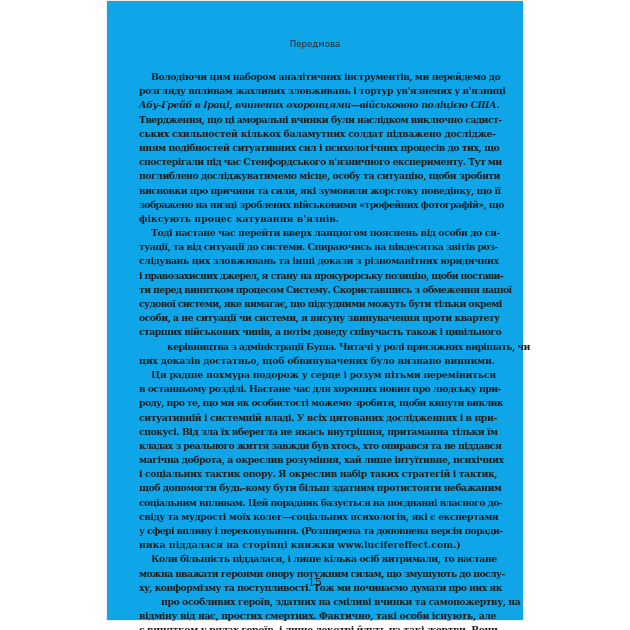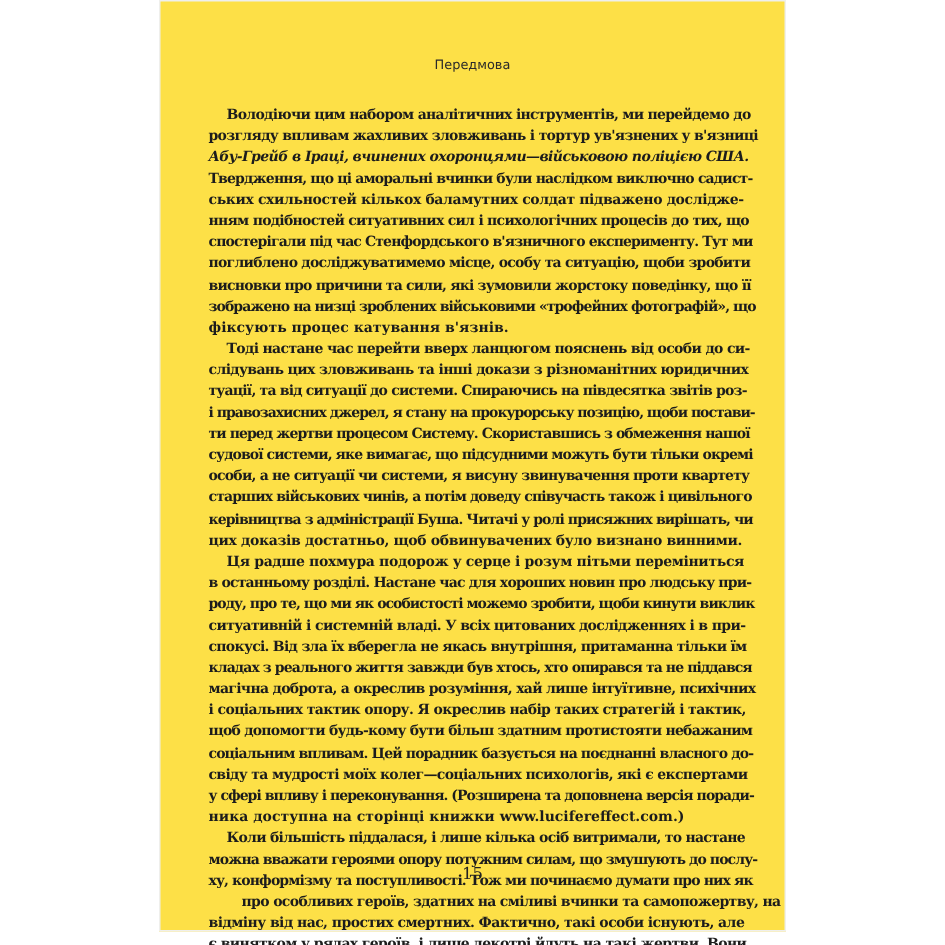--- a/index.html
+++ b/index.html
@@ -1,19 +1,19 @@
 <!DOCTYPE html>
 <html><head>
 <meta charset="utf-8">
 <style>
   html, body { margin:0; padding:0; }
   body { width:630px; height:630px; background:#ffffff; position:relative; overflow:hidden; }
   .page {
     position:absolute; left:106px; top:0; width:418px; height:621px;
-    background:#fde047;
+    background:#0ea5e9;
     box-shadow: 0 0 0 1px #efefec inset;
   }
   .running-head {
     position:absolute; left:0; right:0; top:39px; text-align:center;
     font-family:"DejaVu Sans", sans-serif; font-size:8.6px; color:#2a2a2a;
   }
   .body-text {
     position:absolute; left:33px; top:70px; width:352px;
     font-family:"DejaVu Serif", serif; font-size:9.35px; line-height:14.2px;
     color:#1c1c1c; font-weight:600;
@@ -41,44 +41,44 @@
       <span class="line" style="letter-spacing: -0.26px;">ських схильностей кількох баламутних солдат підважено дослідже-</span>
       <span class="line" style="letter-spacing: -0.5px;">нням подібностей ситуативних сил і психологічних процесів до тих, що</span>
       <span class="line" style="letter-spacing: -0.58px;">спостерігали під час Стенфордського в'язничного експерименту. Тут ми</span>
       <span class="line" style="letter-spacing: -0.5px;">поглиблено досліджуватимемо місце, особу та ситуацію, щоби зробити</span>
       <span class="line" style="letter-spacing: -0.54px;">висновки про причини та сили, які зумовили жорстоку поведінку, що її</span>
       <span class="line" style="letter-spacing: -0.63px;">зображено на низці зроблених військовими «трофейних фотографій», що</span>
       <span class="line last">фіксують процес катування в'язнів.</span>
     </div>
     <div>
       <span class="line indent" style="letter-spacing: -0.44px;">Тоді настане час перейти вверх ланцюгом пояснень від особи до си-</span>
+      <span class="line" style="letter-spacing: -0.54px;">туації, та від ситуації до системи. Спираючись на півдесятка звітів роз-</span>
       <span class="line" style="letter-spacing: -0.43px;">слідувань цих зловживань та інші докази з різноманітних юридичних</span>
-      <span class="line" style="letter-spacing: -0.54px;">туації, та від ситуації до системи. Спираючись на півдесятка звітів роз-</span>
       <span class="line" style="letter-spacing: -0.68px;">і правозахисних джерел, я стану на прокурорську позицію, щоби постави-</span>
-      <span class="line" style="letter-spacing: -0.62px;">ти перед жертви процесом Систему. Скориставшись з обмеження нашої</span>
+      <span class="line" style="letter-spacing: -0.62px;">ти перед винятком процесом Систему. Скориставшись з обмеження нашої</span>
       <span class="line" style="letter-spacing: -0.62px;">судової системи, яке вимагає, що підсудними можуть бути тільки окремі</span>
       <span class="line" style="letter-spacing: -0.53px;">особи, а не ситуації чи системи, я висуну звинувачення проти квартету</span>
       <span class="line" style="letter-spacing: -0.59px;">старших військових чинів, а потім доведу співучасть також і цивільного</span>
-      <span class="line" style="letter-spacing: -0.62px;">керівництва з адміністрації Буша. Читачі у ролі присяжних вирішать, чи</span>
+      <span class="line" style="letter-spacing: -0.62px; margin-left: 28px;">керівництва з адміністрації Буша. Читачі у ролі присяжних вирішать, чи</span>
       <span class="line last" style="letter-spacing: -0.24px;">цих доказів достатньо, щоб обвинувачених було визнано винними.</span>
     </div>
     <div>
       <span class="line indent" style="letter-spacing: -0.24px;">Ця радше похмура подорож у серце і розум пітьми переміниться</span>
       <span class="line" style="letter-spacing: -0.56px;">в останньому розділі. Настане час для хороших новин про людську при-</span>
       <span class="line" style="letter-spacing: -0.65px;">роду, про те, що ми як особистості можемо зробити, щоби кинути виклик</span>
       <span class="line" style="letter-spacing: -0.43px;">ситуативній і системній владі. У всіх цитованих дослідженнях і в при-</span>
       <span class="line" style="letter-spacing: -0.48px;">спокусі. Від зла їх вберегла не якась внутрішня, притаманна тільки їм</span>
       <span class="line" style="letter-spacing: -0.61px;">кладах з реального життя завжди був хтось, хто опирався та не піддався</span>
       <span class="line" style="letter-spacing: -0.47px;">магічна доброта, а окреслив розуміння, хай лише інтуїтивне, психічних</span>
       <span class="line" style="letter-spacing: -0.41px;">і соціальних тактик опору. Я окреслив набір таких стратегій і тактик,</span>
       <span class="line" style="letter-spacing: -0.51px;">щоб допомогти будь-кому бути більш здатним протистояти небажаним</span>
       <span class="line" style="letter-spacing: -0.59px;">соціальним впливам. Цей порадник базується на поєднанні власного до-</span>
       <span class="line" style="letter-spacing: -0.44px;">свіду та мудрості моїх колег—соціальних психологів, які є експертами</span>
       <span class="line" style="letter-spacing: -0.65px;">у сфері впливу і переконування. (Розширена та доповнена версія поради-</span>
-      <span class="line last">ника доступна на сторінці книжки www.lucifereffect.com.)</span>
+      <span class="line last">ника піддалася на сторінці книжки www.lucifereffect.com.)</span>
     </div>
     <div>
       <span class="line indent" style="letter-spacing: -0.5px;">Коли більшість піддалася, і лише кілька осіб витримали, то настане</span>
       <span class="line" style="letter-spacing: -0.62px;">можна вважати героями опору потужним силам, що змушують до послу-</span>
       <span class="line" style="letter-spacing: -0.59px;">ху, конформізму та поступливості. Тож ми починаємо думати про них як</span>
       <span class="line" style="letter-spacing: -0.44px; margin-left: 22px;">про особливих героїв, здатних на сміливі вчинки та самопожертву, на</span>
       <span class="line" style="letter-spacing: -0.38px;">відміну від нас, простих смертних. Фактично, такі особи існують, але</span>
       <span class="line" style="letter-spacing: -0.41px;">є винятком у рядах героїв, і лише декотрі йдуть на такі жертви. Вони</span>
 
     </div>

